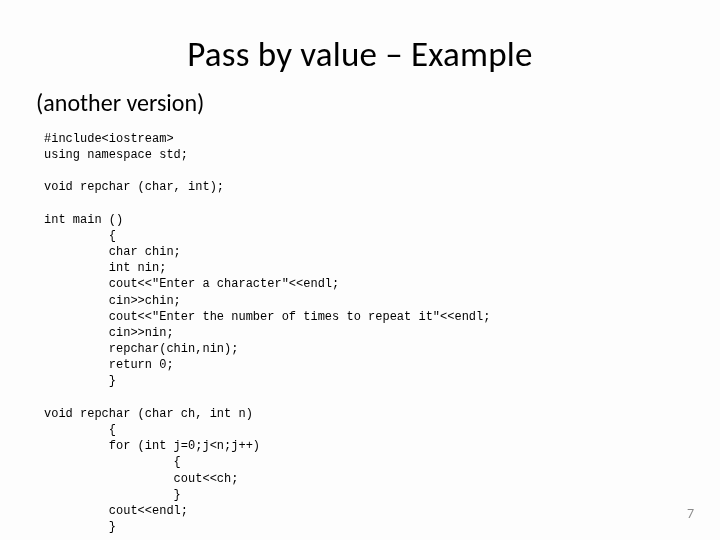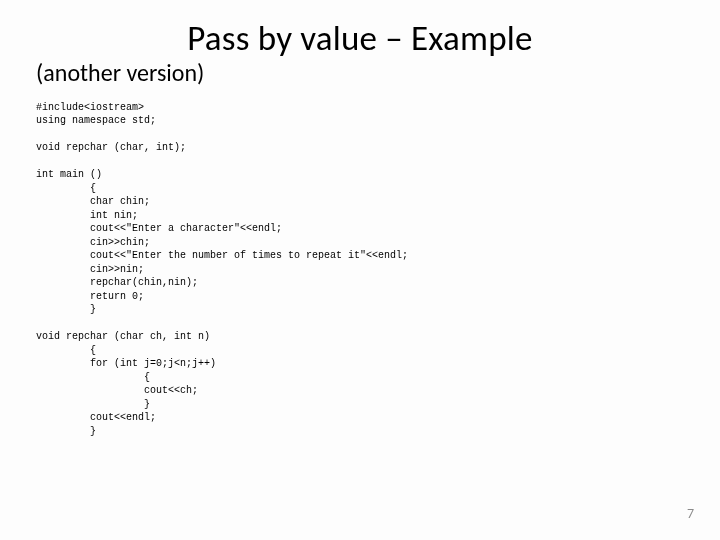--- a/index.html
+++ b/index.html
@@ -17,36 +17,36 @@
     width: 720px;
     height: 540px;
     position: relative;
     box-sizing: border-box;
     padding: 18px 36px 0 36px;
   }
   .title {
     font-size: 35px;
     font-weight: 400;
     text-align: center;
-    margin: 0;
+    margin: 16px;
     line-height: 1.15;
     letter-spacing: 0.2px;
   }
   .subtitle {
     font-size: 24px;
     font-weight: 400;
     margin: 2px 0 14px 0;
     line-height: 1.1;
   }
   .code {
     font-family: "Courier New", Courier, monospace;
-    font-size: 10px;
+    font-size: 12px;
     line-height: 1.35;
     white-space: pre;
-    margin: 0;
+    margin: 8px;
   }
   .pagenum {
     position: absolute;
     bottom: 18px;
     right: 26px;
     font-size: 14px;
     color: #8a8a8a;
     font-family: Calibri, Arial, sans-serif;
   }
 </style>

